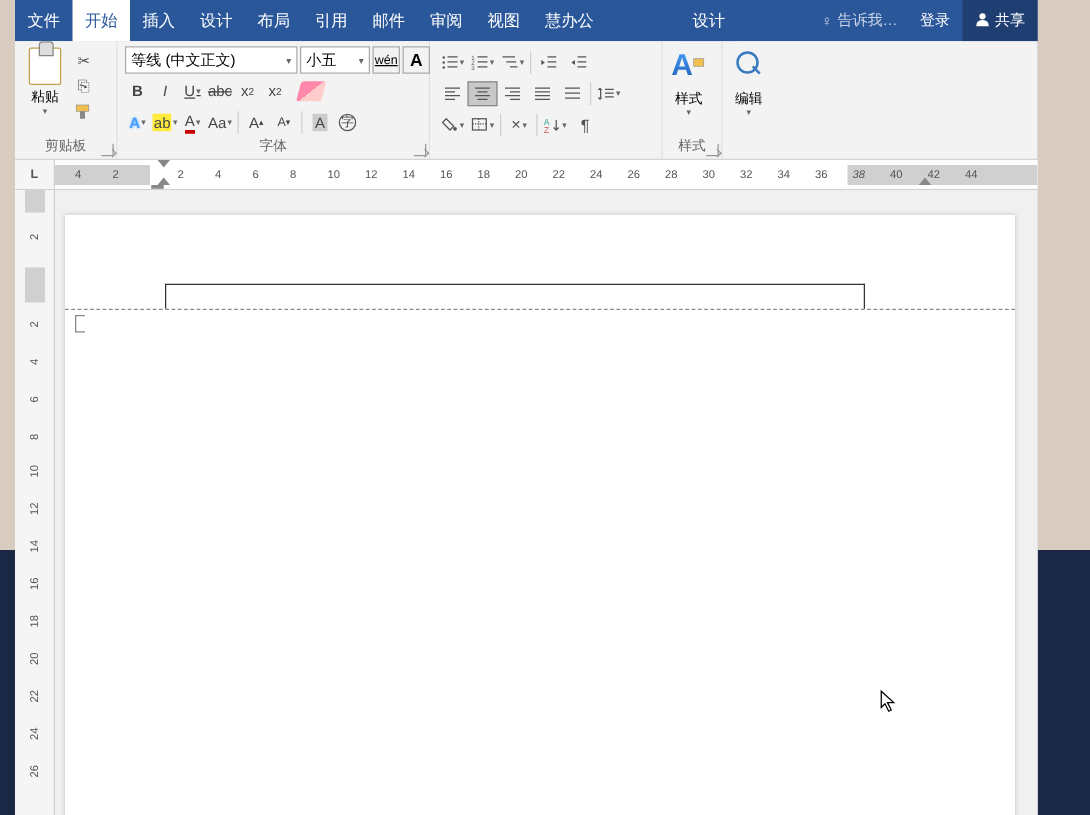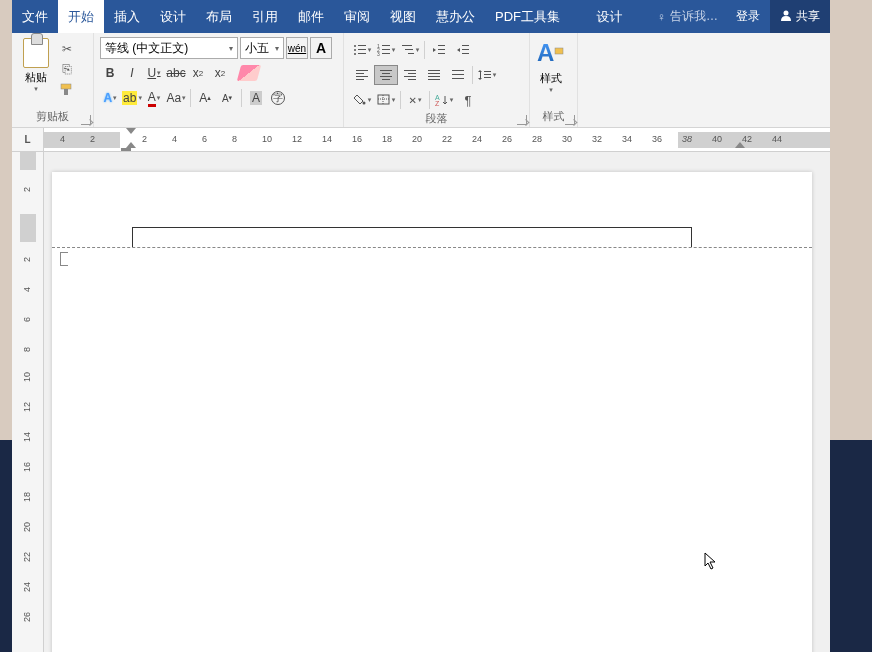--- a/index.html
+++ b/index.html
@@ -31,21 +31,21 @@
   
   .clip-big { width: 36px; height: 56px; display: flex; flex-direction: column; align-items: center; justify-content: flex-end; cursor: pointer; }
   .clip-icon { width: 26px; height: 30px; background: #fff; border: 1px solid #c0a050; border-radius: 2px; position: relative; margin-bottom: 2px; }
   .clip-icon::before { content:''; position:absolute; top:-6px; left:7px; width:10px; height:10px; border:1px solid #888; border-radius:3px 3px 0 0; background:#ddd; }
   .clip-text { font-size: 11px; }
   .clip-side { display:flex; flex-direction:column; gap:4px; margin-left:4px; padding-top:4px;}
   .mini { width: 18px; height: 16px; display:flex; align-items:center; justify-content:center; cursor:pointer; font-size:12px; color:#555;}
   .font-row { display:flex; align-items:center; gap:2px; height:22px; }
   .combo { height: 22px; background:#fff; border:1px solid #ababab; display:flex; align-items:center; padding:0 4px; font-size:12px; }
   .combo.font { width: 138px; justify-content:space-between;}
-  .combo.size { width: 44px; justify-content:space-between;}
+  .combo.size { width: 56px; justify-content:space-between;}
   .combo .dd { font-size:8px; color:#666; }
   .btn { min-width:20px; height:20px; display:flex; align-items:center; justify-content:center; cursor:pointer; color:#444; position:relative; }
   .btn.dd::after { content:'▾'; font-size:7px; color:#666; margin-left:1px; }
   .sep-v { width:1px; height:18px; background:#d0d0d0; margin:0 2px;}
   .wen { width:22px; height:22px; border:1px solid #ababab; display:flex; align-items:center; justify-content:center; font-size:10px;text-decoration:underline;}
   .boxA { width:22px; height:22px; border:1px solid #ababab; display:flex; align-items:center; justify-content:center; font-size:14px; font-weight:bold;}
   
   .eraser { width:26px; height:44px; display:flex; align-items:center; justify-content:center; cursor:pointer; margin-left:4px;}
   .eraser-icon { width:20px; height:16px; background: linear-gradient(135deg,#f8a 50%, #fcc 50%); transform: skewX(-15deg); border-radius:2px;}
   
@@ -104,21 +104,20 @@
     <div class="tab">文件</div>
     <div class="tab active">开始</div>
     <div class="tab">插入</div>
     <div class="tab">设计</div>
     <div class="tab">布局</div>
     <div class="tab">引用</div>
     <div class="tab">邮件</div>
     <div class="tab">审阅</div>
     <div class="tab">视图</div>
     <div class="tab">慧办公</div>
-    <div class="tab">PDF工具集</div>
     <div class="spacer"></div>
     <div class="tab context">设计</div>
     <div class="spacer"></div>
     <div class="tell">
       <span class="bulb">♀</span>
       <span>告诉我…</span>
     </div>
     <div class="login">登录</div>
     <div class="share">
       <span>
@@ -205,20 +204,24 @@
             </div>
           <div class="sep-v"></div>
           <div class="btn">
               <span style="background:#ccc;padding:0 2px">A</span>
             </div>
           <div class="btn">
               <span style="border:1px solid #555;border-radius:50%;width:14px;height:14px;display:flex;align-items:center;justify-content:center;font-size:10px">字</span>
             </div>
         </div>
       </div>
+      <div class="group-label">
+        <span>字体</span>
+        <span class="launcher"></span>
+      </div>
     </div>
 
     <div class="group" style="width:186px">
       <div class="group-body" style="flex-direction:column; gap:3px; padding-top:6px;">
         <div class="para-row">
           <div class="pbtn dd">
               <svg width="14" height="12">
                 <circle cx="2" cy="2" r="1" fill="#555"></circle>
                 <rect x="5" y="1" width="8" height="1" fill="#555"></rect>
                 <circle cx="2" cy="6" r="1" fill="#555"></circle>
@@ -336,43 +339,49 @@
               <svg width="14" height="12">
                 <text x="0" y="6" font-size="7" fill="#4a9">A</text>
                 <text x="0" y="12" font-size="7" fill="#c55">Z</text>
                 <path d="M10 2 L10 10 M8 8 L10 10 L12 8" stroke="#555" fill="none"></path>
               </svg>
             </div>
           <div class="pbtn">
               <span style="font-size:13px">¶</span>
             </div>
         </div>
-      </div>
-      <div class="group-label">
-        <span>段落</span>
-        <span class="launcher"></span>
       </div>
     </div>
 
     <div class="group" style="width:48px">
       <div class="group-body" style="padding:0">
         <div class="big-col">
           <div class="bicon"><span class="style-A">A</span><svg width="10" height="10" style="position:relative;top:-4px">
                 <rect x="1" y="1" width="8" height="6" fill="#f0c050" stroke="#888" stroke-width="0.5"></rect>
               </svg></div>
           <div class="blabel">样式</div>
           <div style="font-size:7px;color:#666">▾</div>
         </div>
       </div>
       <div class="group-label">
         <span>样式</span>
         <span class="launcher"></span>
       </div>
     </div>
 
+    <div class="group" style="width:48px;border-right:none">
+      <div class="group-body" style="padding:0">
+        <div class="big-col">
+          <div class="bicon edit-mag"></div>
+          <div class="blabel">编辑</div>
+          <div style="font-size:7px;color:#666">▾</div>
+        </div>
+      </div>
+      <div class="group-label"></div>
+    </div>
   </div>
 
   <div class="ruler-area">
     <div class="ruler-corner">L</div>
     <div class="hruler" id="hruler">
       <div class="hruler-gray-l" style="width:76px"></div>
       <div class="hruler-gray-r" style="width:152px;right:0"></div>
     <div class="hruler-tick" style="left: 16px;">4</div>
         <div class="hruler-tick" style="left: 46px;">2</div>
         <div class="hruler-tick" style="left: 98px;">2</div>

